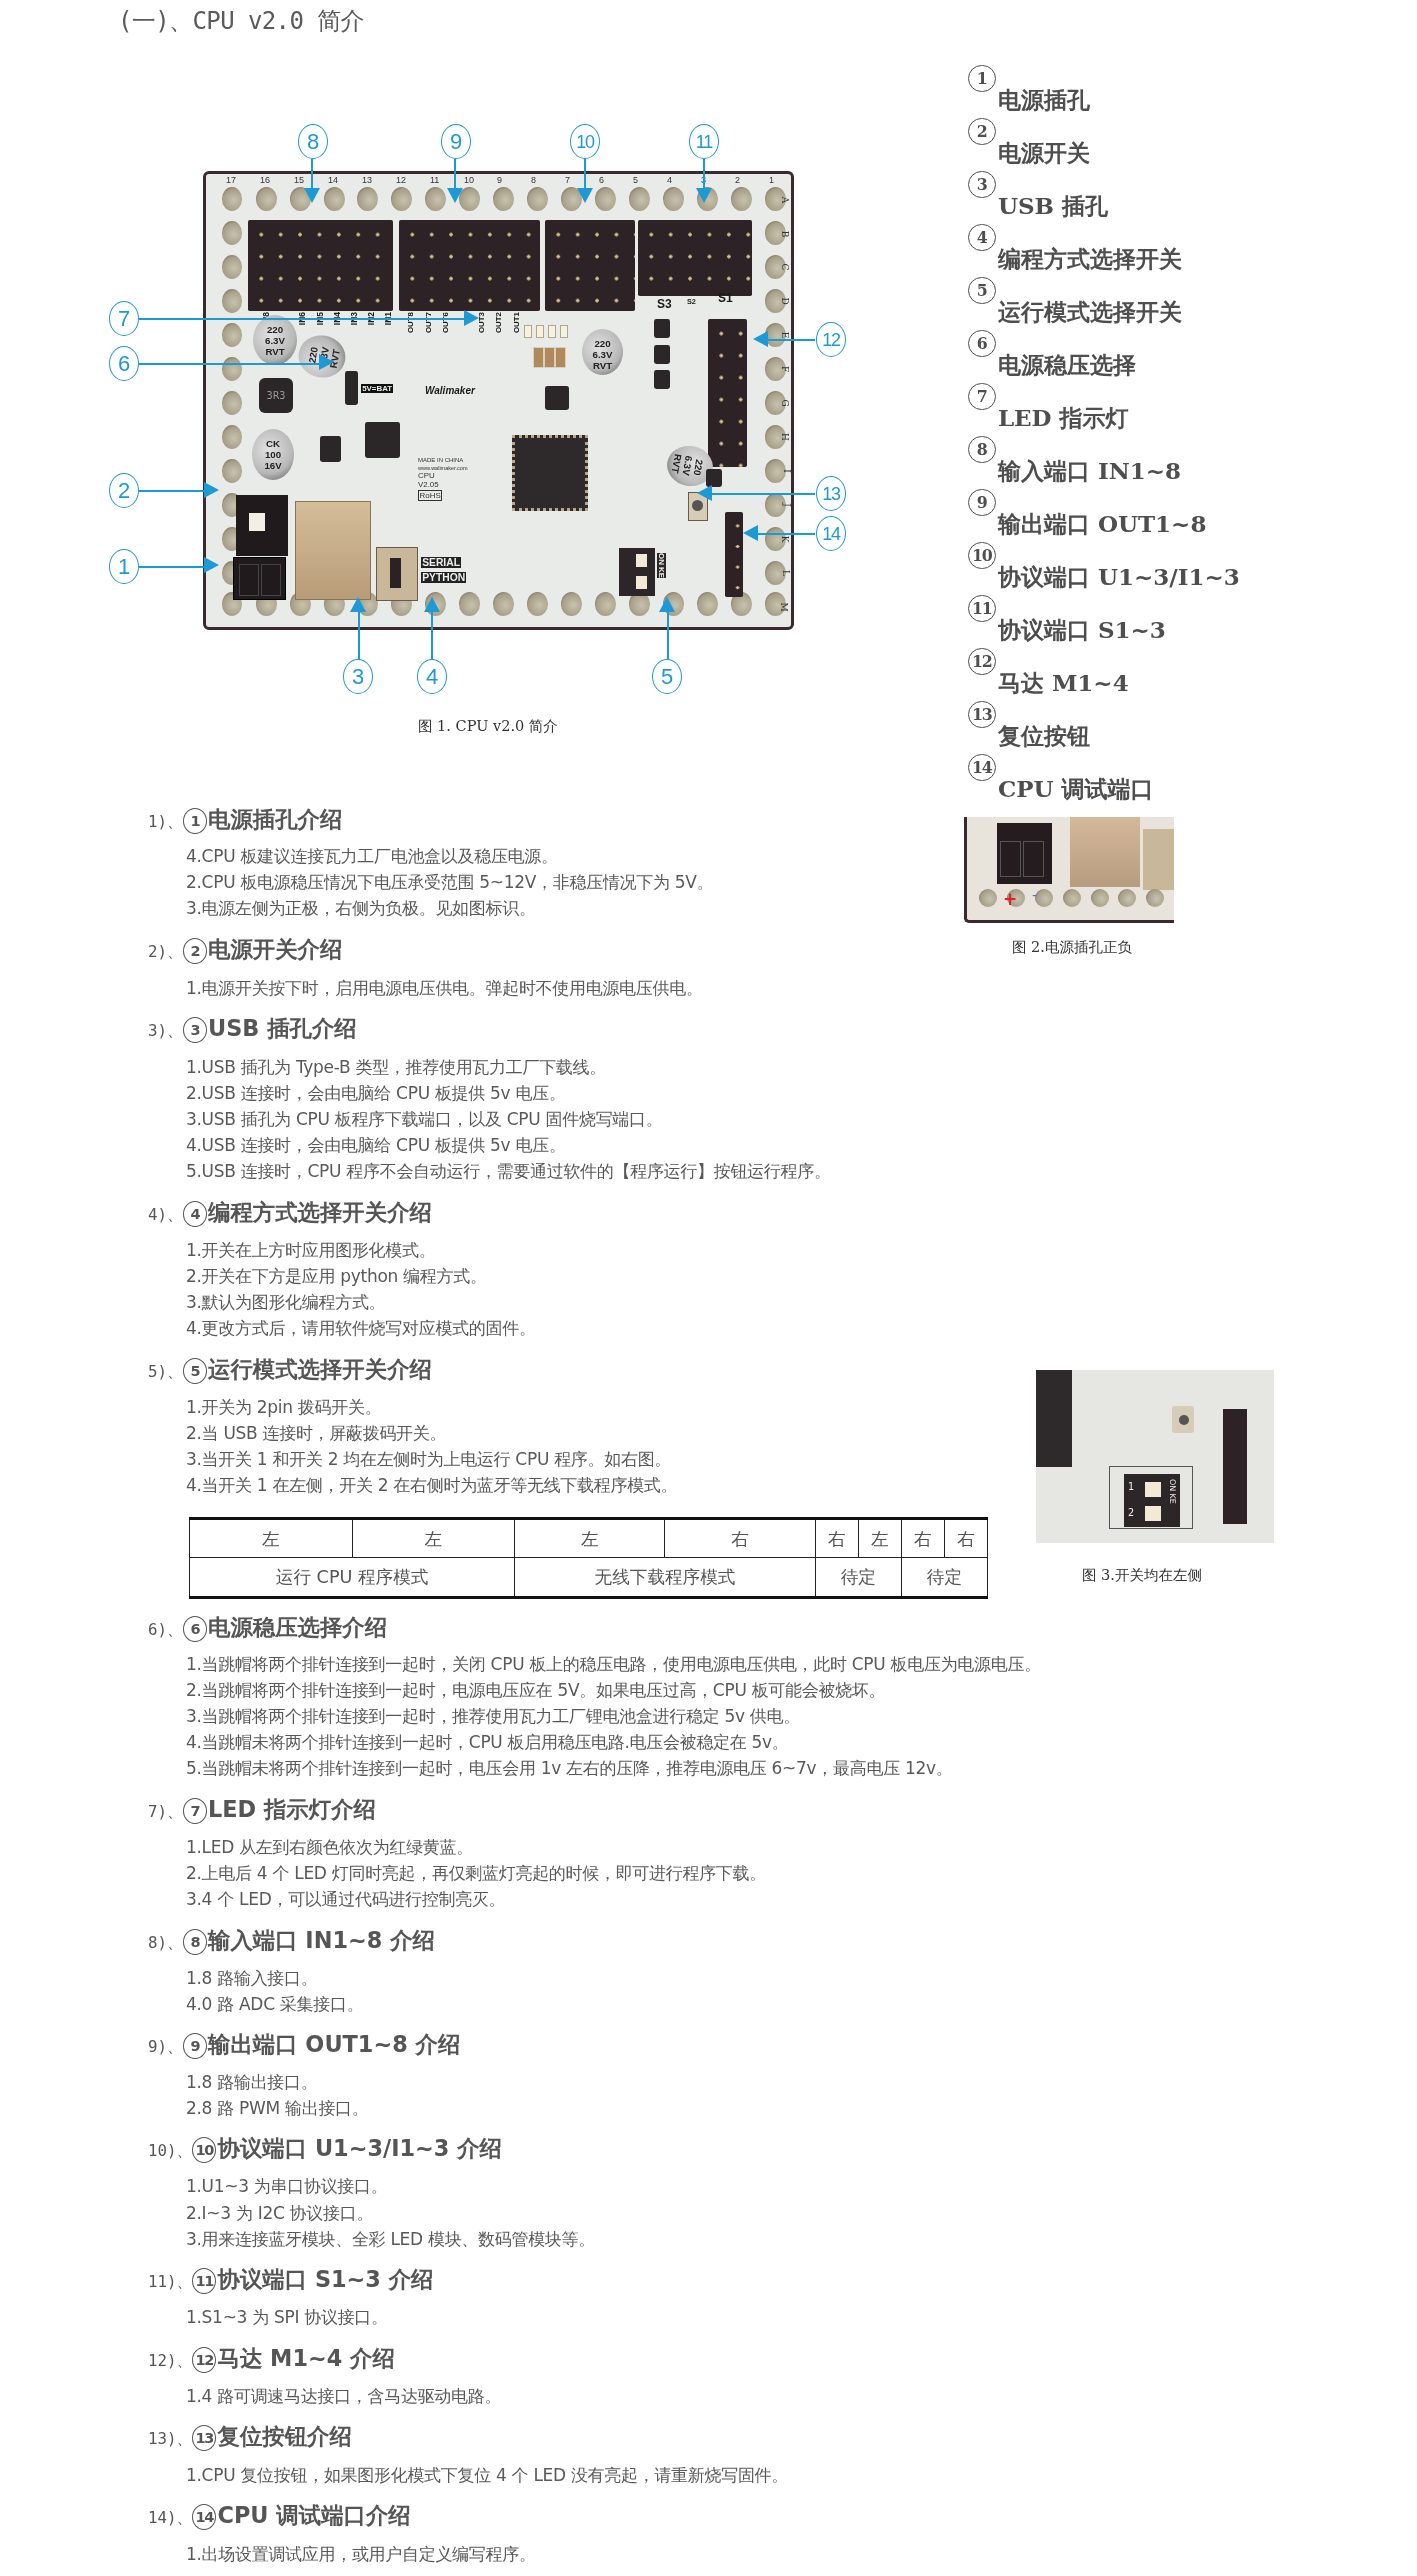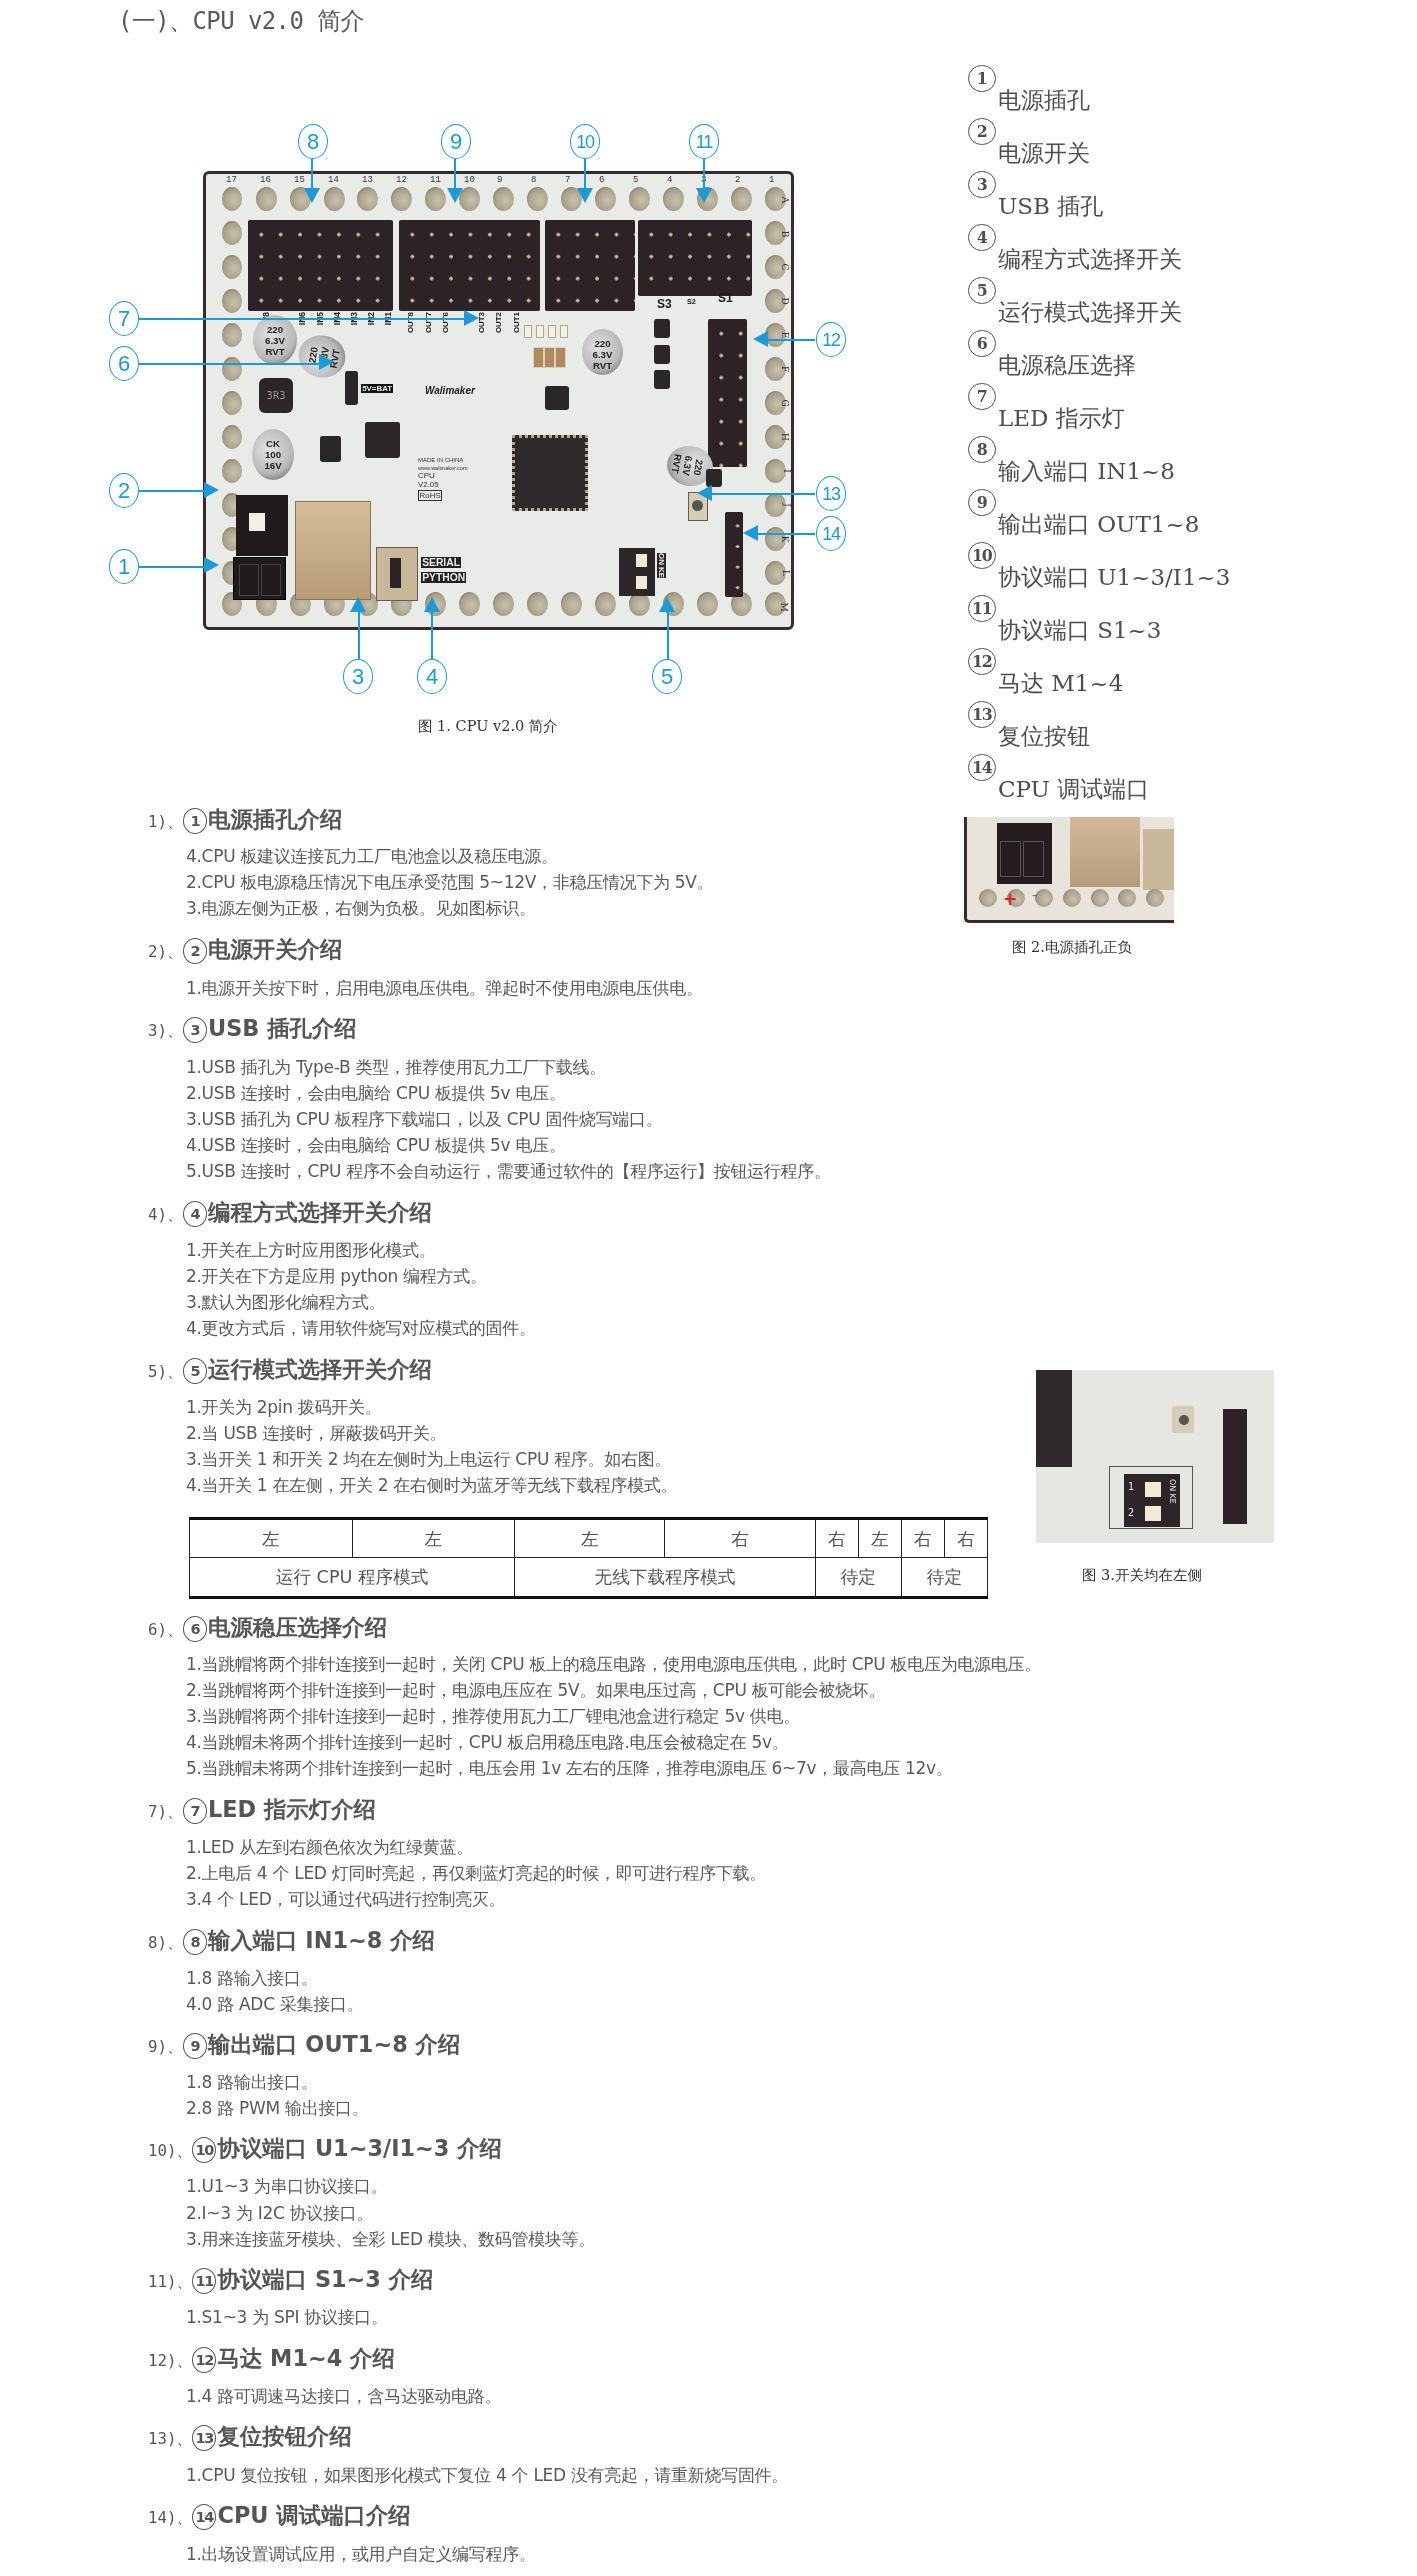--- a/index.html
+++ b/index.html
@@ -4,21 +4,21 @@
 <style>
   html, body { margin:0; padding:0; background:#ffffff; }
   body { width:1417px; height:2576px; position:relative; overflow:hidden;
          font-family:"DejaVu Sans", "Liberation Sans", sans-serif; color:#555; }
   .abs { position:absolute; }
   .title { left:118px; top:4.8px; font-size:24px; color:#5a5a5a; font-family:"DejaVu Sans Mono","Liberation Mono",monospace; letter-spacing:-0.6px; }
 
   
   .board { left:203px; top:171px; width:591px; height:459px; background:#e9ebe8; border:3.6px solid #3a2a30; border-radius:6px; box-sizing:border-box; }
   .hole { position:absolute; width:20.6px; height:24px; border-radius:50%; background:radial-gradient(circle at 60% 55%, #c8c2ae 0%, #a79f88 60%, #5a4a40 100%); }
-  .colnum { position:absolute; top:1.2px; font-size:9px; color:#333; font-family:Liberation Mono, monospace; }
+  .colnum { position:absolute; top:1.2px; font-size:9px; color:#333; font-family:Liberation Sans, sans-serif; }
   .rowlet { position:absolute; right:2.4px; font-size:9px; color:#333; font-family:"DejaVu Serif",serif; transform:rotate(90deg); }
   .header { position:absolute; background:#2d2326; border-radius:1.8px;
             background-image: radial-gradient(circle, #d8c28a 1.5px, transparent 1.8px);
             background-size: 19.4px 22px; background-position: 3.6px 3.6px; }
   .chip { position:absolute; background:#2b2628; border-radius:2.4px; }
   .qfp { position:absolute; background:#2e2a2c; border:3px dotted #b9a98a; box-sizing:border-box; }
   .cap { position:absolute; border-radius:50%; background:radial-gradient(circle at 40% 40%, #e2e2e2 0%, #b8b8b8 60%, #555 100%); color:#222; font-size:9.7px; text-align:center; line-height:11px; padding-top:8.5px; box-sizing:border-box; font-family:"Liberation Sans",sans-serif; font-weight:bold; }
   .usb { position:absolute; background:linear-gradient(#d5bd9a,#b89c78); border:1.2px solid #8a7458; }
   .pwrjack { position:absolute; background:#201a1c; }
   .swbox { position:absolute; background:#c9b79a; border:1.2px solid #6a5a48; }
@@ -38,21 +38,21 @@
   .arr-l { position:absolute; width:0; height:0; border-top:8.5px solid transparent; border-bottom:8.5px solid transparent; border-right:15.8px solid #1c9ad6; }
   .arr-d { position:absolute; width:0; height:0; border-left:8.5px solid transparent; border-right:8.5px solid transparent; border-top:15.8px solid #1c9ad6; }
   .arr-u { position:absolute; width:0; height:0; border-left:8.5px solid transparent; border-right:8.5px solid transparent; border-bottom:15.8px solid #1c9ad6; }
 
   .caption { position:absolute; font-size:14.5px; color:#333; font-family:"DejaVu Serif","Liberation Serif",serif; }
 
   
   .legend { left:968px; top:52px; }
   .legend .item { height:53px; font-size:23px; color:#4e4e4e; font-family:"DejaVu Serif","Liberation Serif",serif; display:flex; align-items:center; }
   .legend .num { display:inline-block; width:25.5px; height:25.5px; border:1.2px solid #4e4e4e; border-radius:50%; font-size:15.8px; text-align:center; line-height:25.5px; margin-right:2.4px; font-weight:bold; letter-spacing:-1.2px; }
-  .legend .lbl { font-weight:400;margin-top:44px; }
+  .legend .lbl { font-weight:700;margin-top:44px; }
 
   
   .sec-h { position:absolute; left:148px; font-size:22.4px; color:#555; font-weight:bold; font-family:"DejaVu Sans","Liberation Sans",sans-serif; white-space:nowrap; }
   .sec-h .pre { font-weight:normal; font-size:15.8px; font-family:"DejaVu Sans Mono",monospace; }
   .sec-h .c { display:inline-block; width:22px; height:24px; border:1.8px solid #555; border-radius:50%; font-size:14.5px; text-align:center; line-height:24px; margin-right:1.2px; vertical-align:middle; letter-spacing:-1.2px; }
   .li { position:absolute; left:186px; font-size:17px; color:#595959; font-family:"DejaVu Sans","Liberation Sans",sans-serif; white-space:nowrap; letter-spacing:-0.3px; }
 
   
   table.mode { position:absolute; left:189px; top:1517px; width:799px; border-collapse:collapse; font-size:17.6px; color:#555; }
   table.mode td { border:1.2px solid #222; text-align:center; height:35px; }

